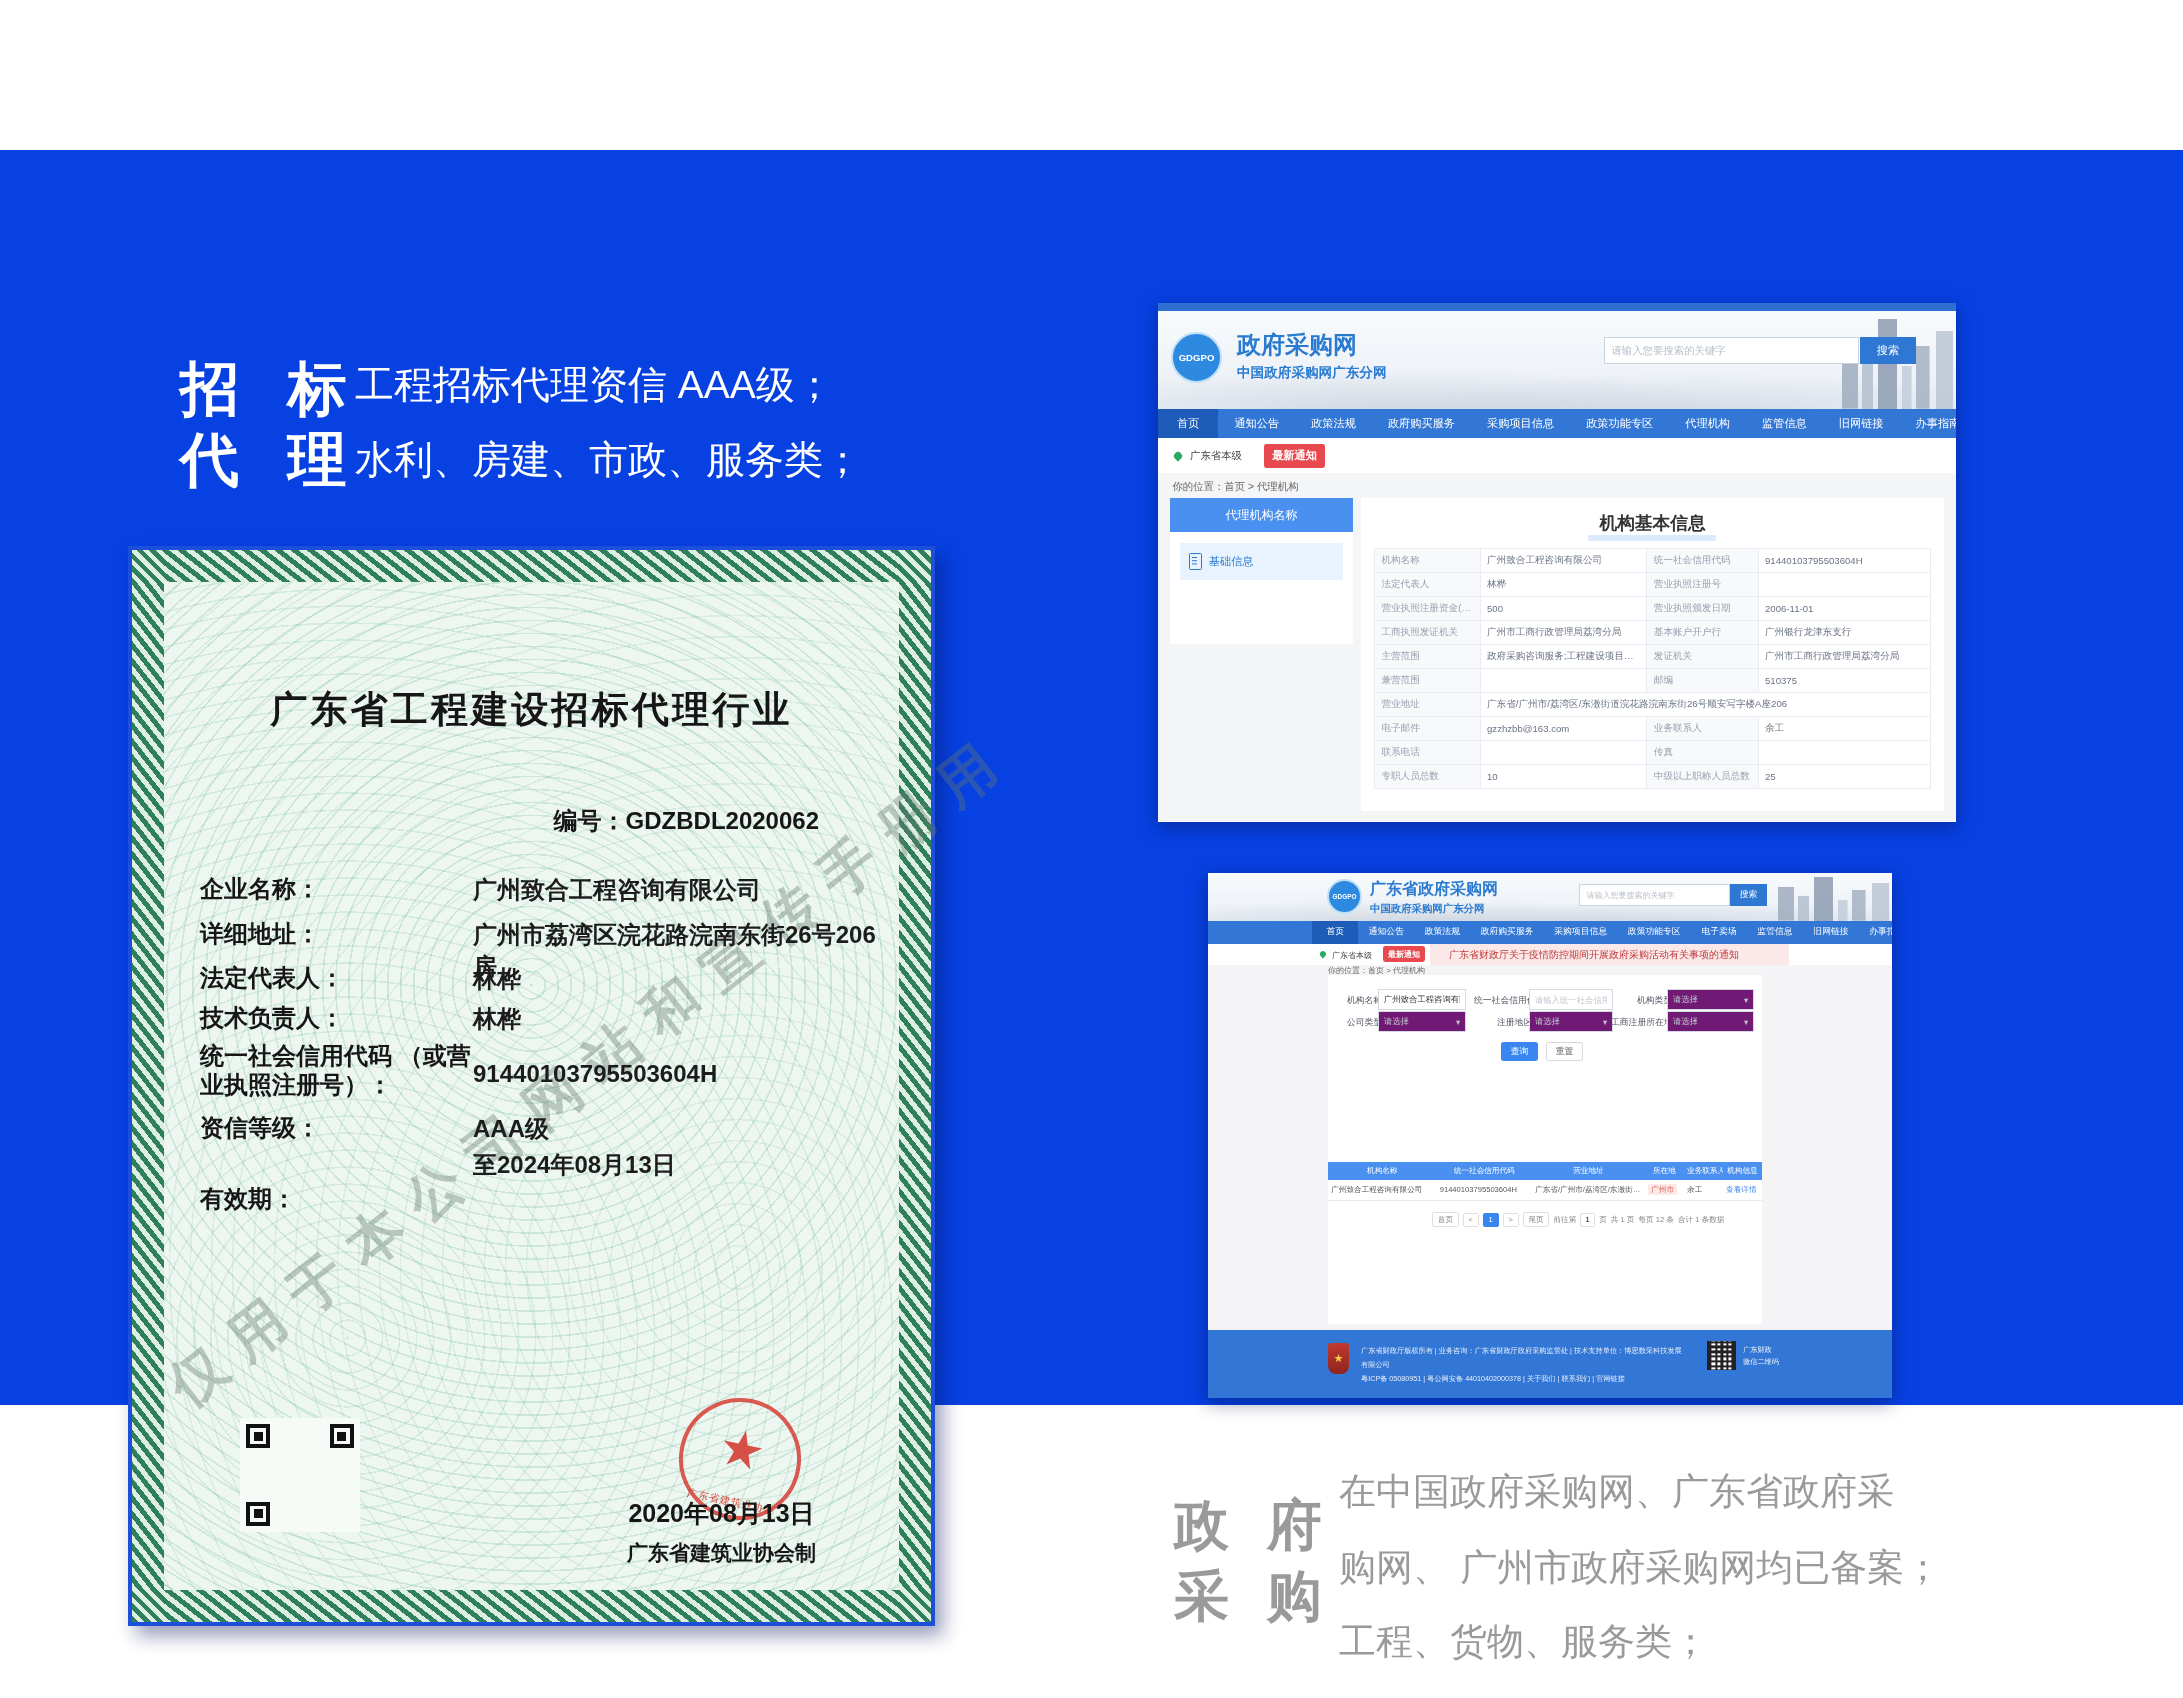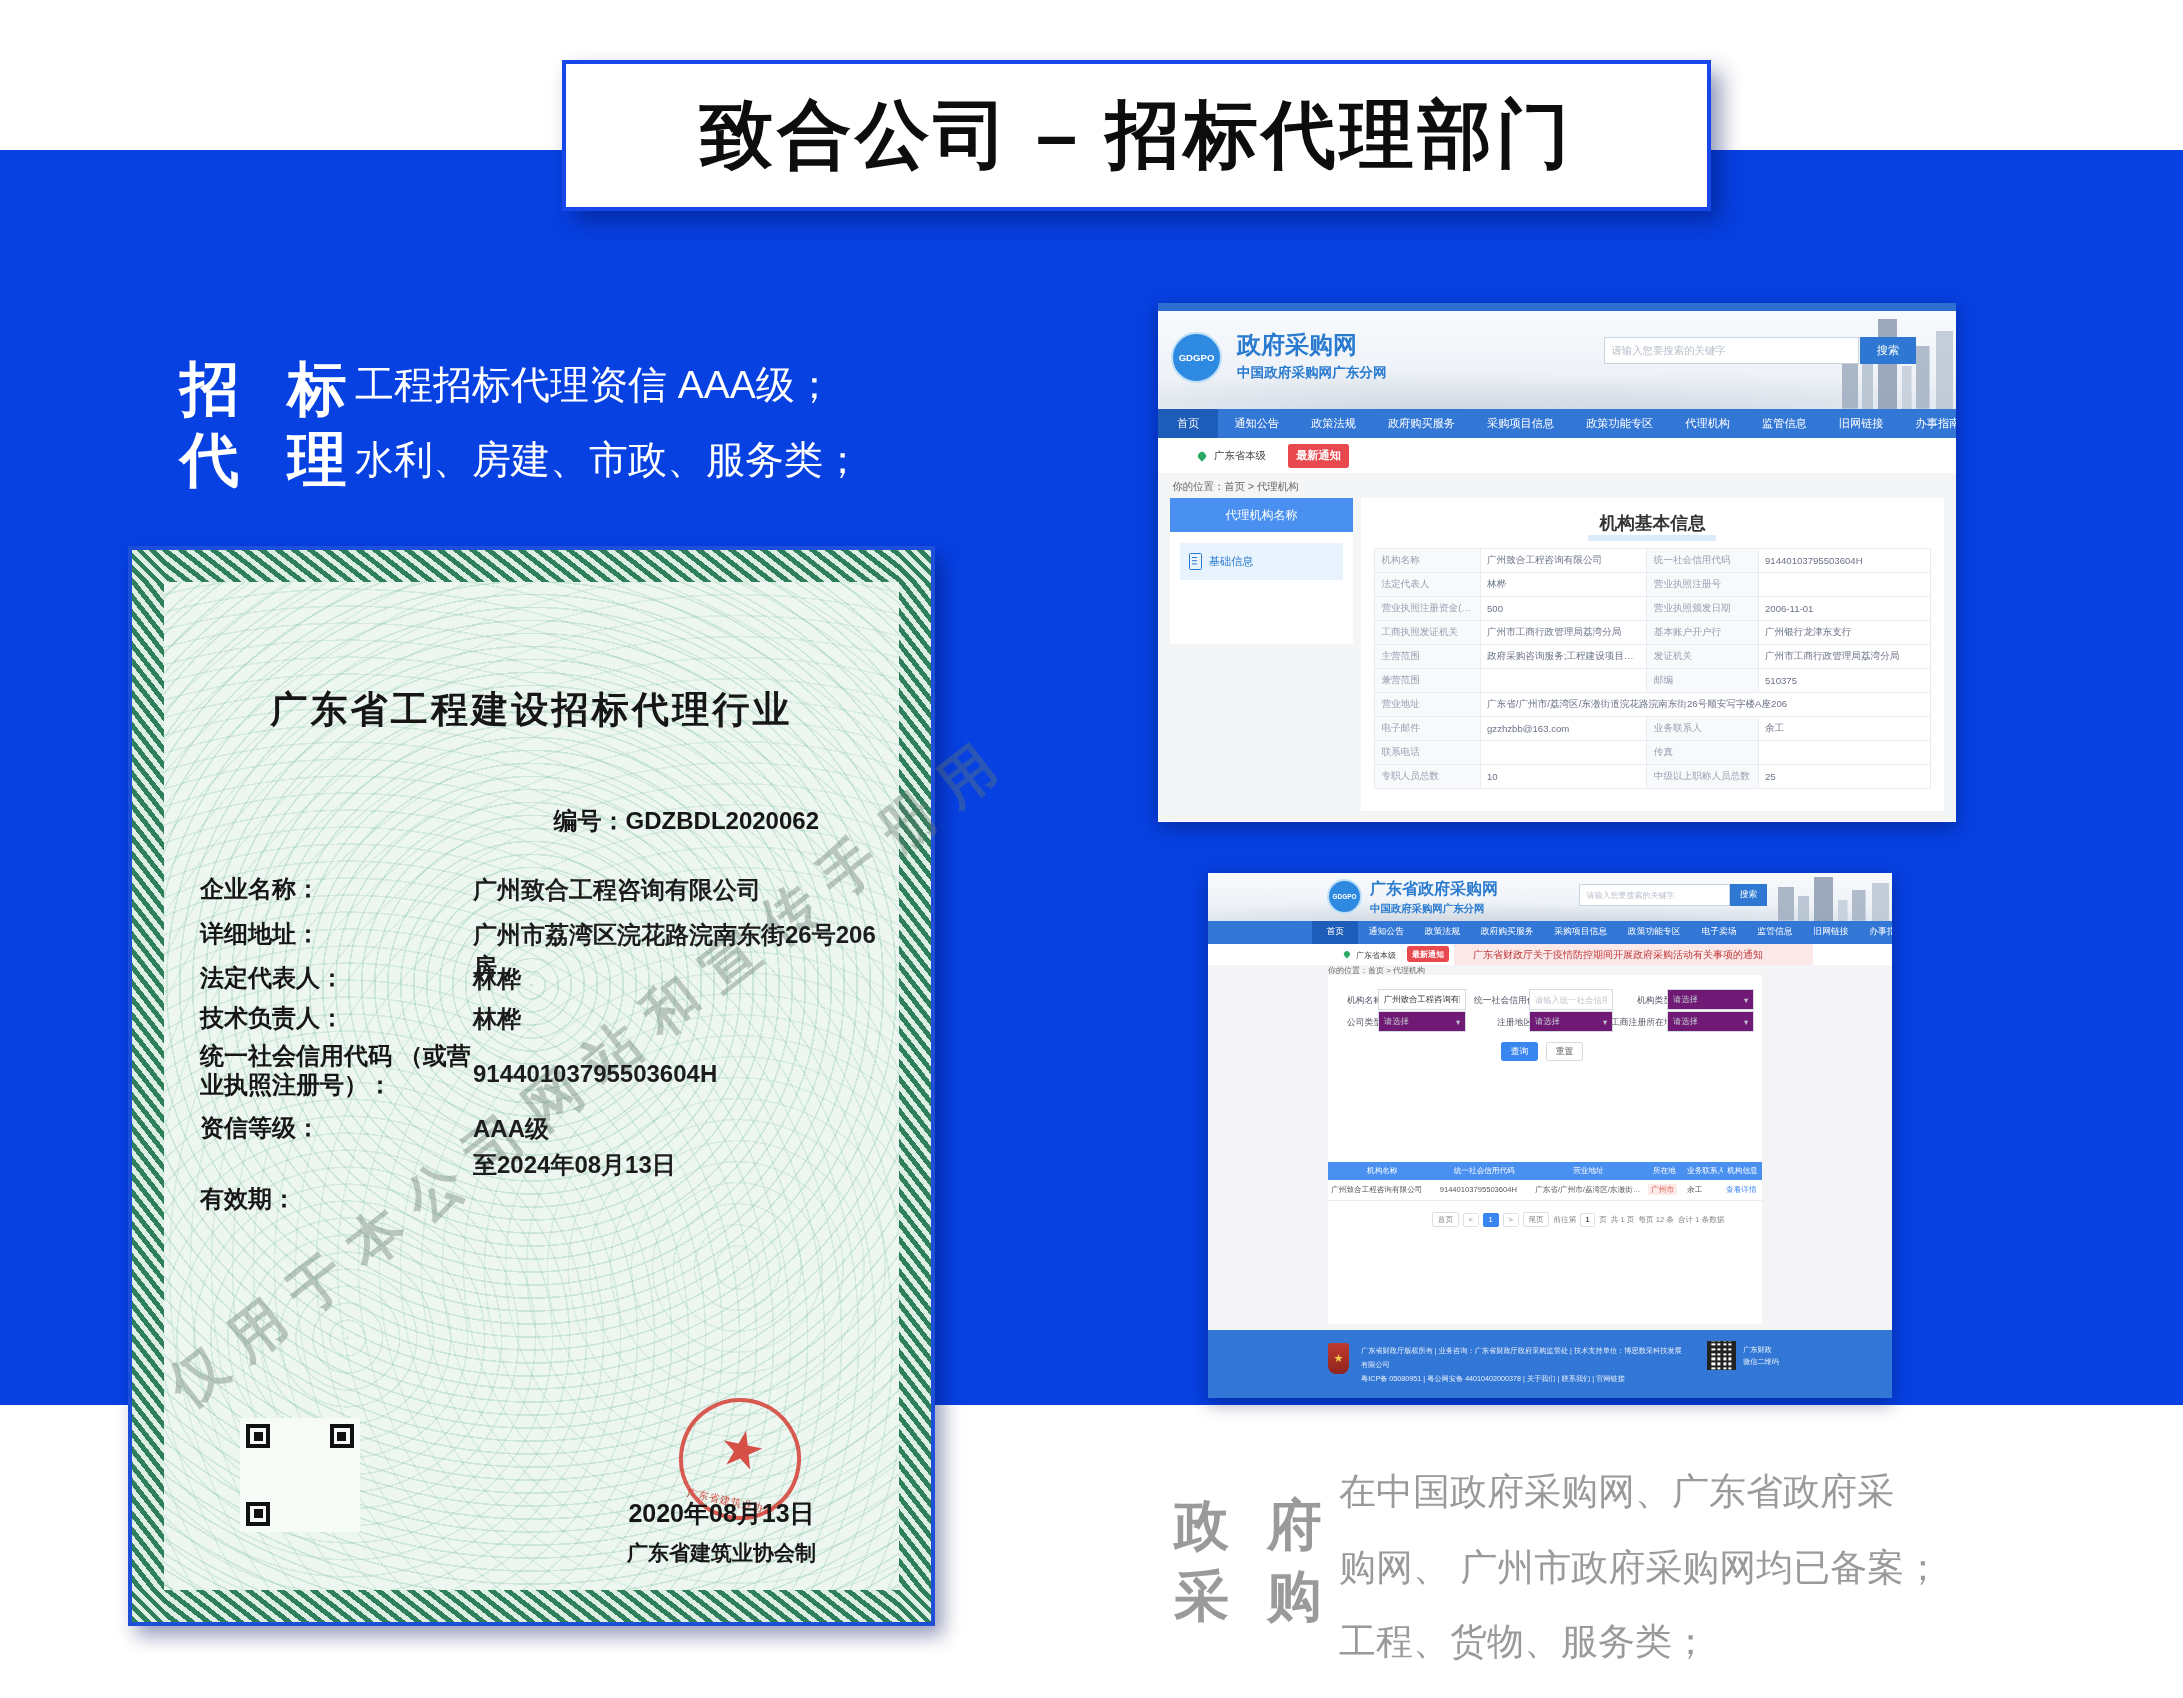--- a/index.html
+++ b/index.html
@@ -66,21 +66,21 @@
   .site-title{position:absolute;font-weight:bold;color:#2a7bd0;white-space:nowrap;}
   .site-sub{position:absolute;font-weight:bold;color:#2a7bd0;white-space:nowrap;}
   .search-input{position:absolute;border:0.8px solid #c9d4e0;background:#fff;color:#333;box-sizing:border-box;padding:0 6.4px;
     font-family:inherit;}
   .search-input::placeholder{color:#b6bfca;}
   .search-btn{position:absolute;background:#2e78d4;color:#fff;border:none;display:flex;align-items:center;justify-content:center;
     cursor:pointer;font-family:inherit;}
   .nav{position:absolute;left:0;width:100%;background:#3377d6;display:flex;align-items:stretch;color:#fff;}
   .nav span{display:flex;align-items:center;white-space:nowrap;}
   .nav .active{background:#1d5cb8;}
-  .notice{position:absolute;left:0;width:100%;background:#fff;margin-left:24px;}
+  .notice{position:absolute;left:0;width:100%;background:#fff;}
   .pin{position:absolute;width:8px;height:8px;border-radius:50% 50% 50% 0;background:#2ba864;transform:rotate(-45deg);}
   .notice-region{position:absolute;color:#444;white-space:nowrap;}
   .notice-badge{position:absolute;background:#e8494f;color:#fff;display:flex;align-items:center;justify-content:center;
     border-radius:2.4px;font-weight:bold;white-space:nowrap;}
   .notice-strip{position:absolute;background:#fbe9e9;color:#c23b3b;display:flex;align-items:center;white-space:nowrap;overflow:hidden;}
   .crumb{position:absolute;color:#666;white-space:nowrap;}
   .gray-area{position:absolute;left:0;width:100%;background:#f4f5f7;}
 
   
   .site1{left:1158px;top:303px;width:798px;height:519px;font-size:10.4px;}
@@ -131,23 +131,20 @@
   .proc-big{position:absolute;color:#9a9a9a;font-weight:bold;font-size:55px;letter-spacing:11.2px;white-space:nowrap;}
   .proc-line{position:absolute;color:#9a9a9a;font-size:37px;white-space:nowrap;}
 </style>
 </head>
 <body>
 
 <div class="canvas">
 
   <div class="blue-band"></div>
 
-  <div class="title-box">
-    <h1>致合公司 – 招标代理部门</h1>
-  </div>
 
   <div class="intro-big" style="left:180px;top:350px;">招 标</div>
   <div class="intro-big" style="left:180px;top:421px;">代 理</div>
   <div class="intro-desc" style="left:355px;top:358px;">工程招标代理资信 AAA级；</div>
   <div class="intro-desc" style="left:355px;top:433px;">水利、房建、市政、服务类；</div>
 
   <div class="cert">
     <div class="cert-band"></div>
     <div class="cert-inner"></div>
     <div class="watermark">仅用于本公司网站和宣传手册用</div>

